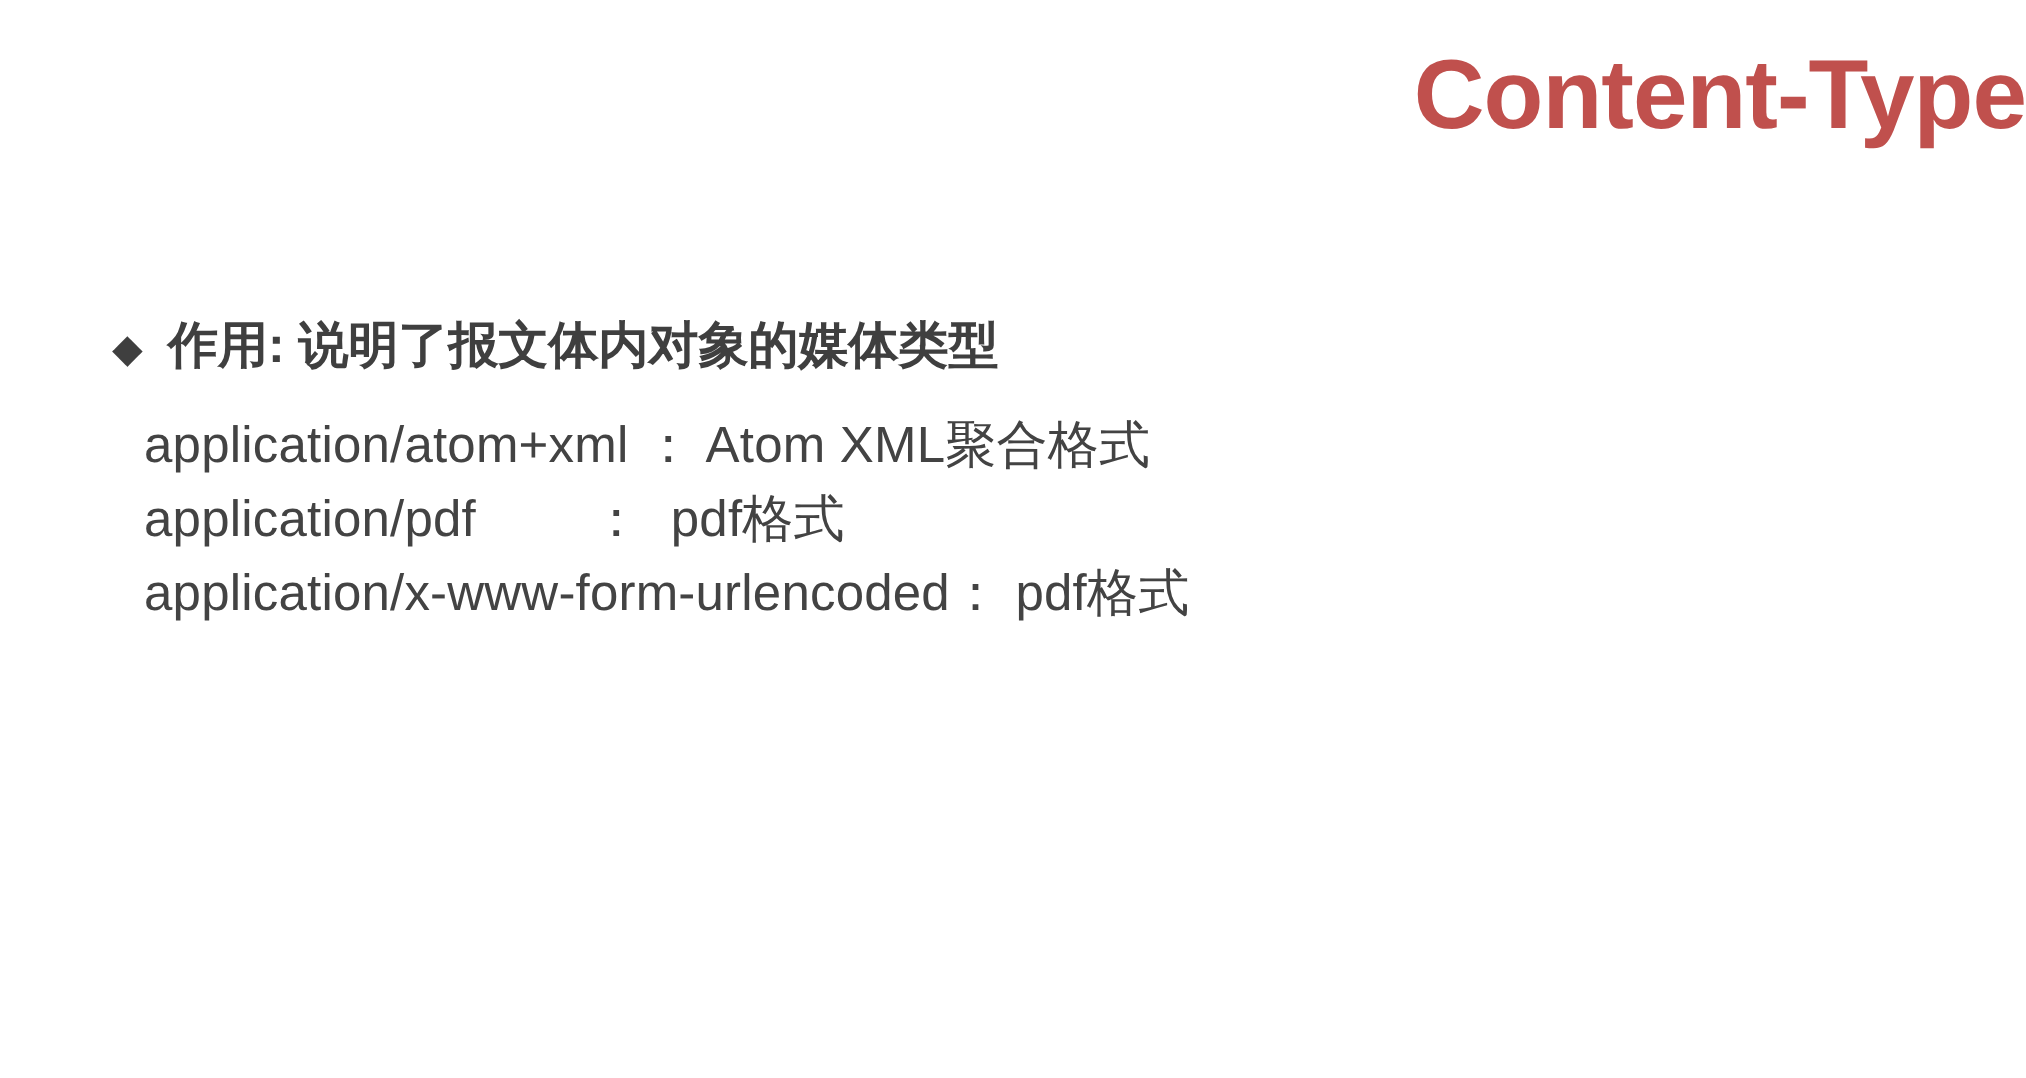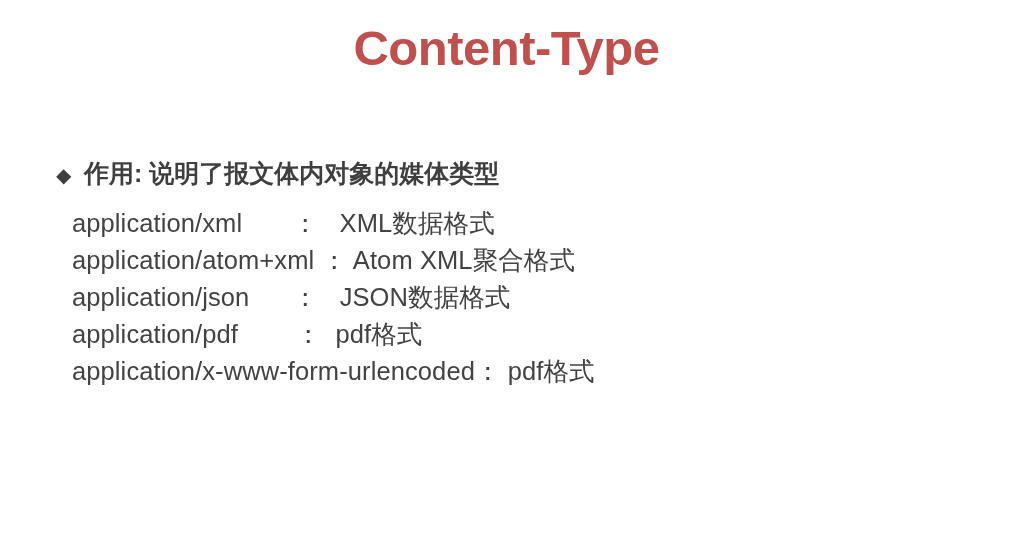--- a/index.html
+++ b/index.html
@@ -17,21 +17,21 @@
     position: relative;
     width: 1013px;
     height: 539px;
     background: #ffffff;
   }
   .slide-title {
     position: absolute;
     top: 22px;
     left: 0;
     width: 1013px;
-    text-align: center;
+    text-align: right;
     font-size: 49px;
     font-weight: bold;
     letter-spacing: -0.5px;
     color: #c0504d;
     line-height: 1.08;
     white-space: nowrap;
   }
   .body-block {
     position: absolute;
     top: 158px;
@@ -79,21 +79,19 @@
   <div class="slide-title">Content-Type</div>
 
   <div class="body-block">
 
     <div class="bullet-row">
       <span class="bullet-marker">◆</span>
       <span class="bullet-text">作用: 说明了报文体内对象的媒体类型</span>
     </div>
 
     <ul class="mime-list">
-      <li class="mime-line">application/xml       ：   XML数据格式</li>
       <li class="mime-line">application/atom+xml ： Atom XML聚合格式</li>
-      <li class="mime-line">application/json      ：   JSON数据格式</li>
       <li class="mime-line">application/pdf        ：  pdf格式</li>
       <li class="mime-line">application/x-www-form-urlencoded： pdf格式</li>
     </ul>
 
   </div>
 </div>
 
 </body></html>

